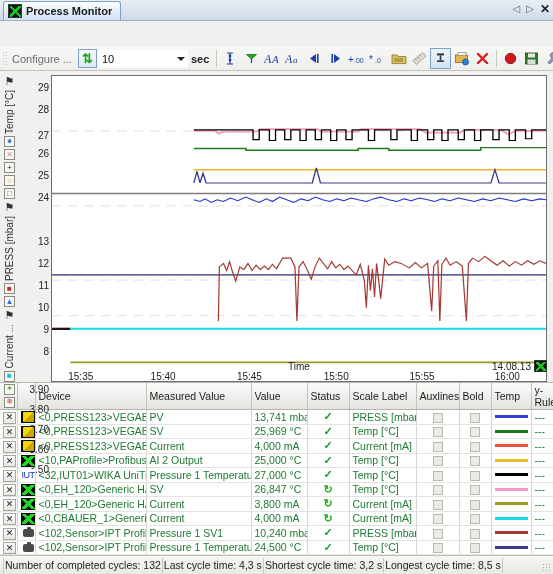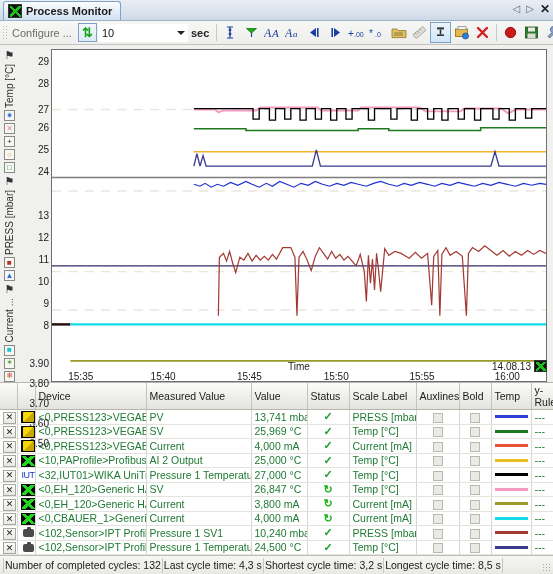--- a/index.html
+++ b/index.html
@@ -67,20 +67,21 @@
 
   
   .toolbar {
     height: 24px;
     flex: 0 0 24px;
     background: linear-gradient(to bottom,#f7f7f5 0%, #eeeeec 100%);
     border-bottom: 1px solid #c4c4bd;
     display: flex; align-items: center;
     padding-left: 2px;
     gap: 0px;
+    margin-top: 26px;
   }
   .grip {
     width: 5px; height: 16px;
     background-image: radial-gradient(#b9b9b2 40%, transparent 42%);
     background-size: 3px 3px;
     margin-right: 3px;
     flex: 0 0 5px;
   }
   .tb-label {
     color: #6c6c6c; font-size: 11px;

